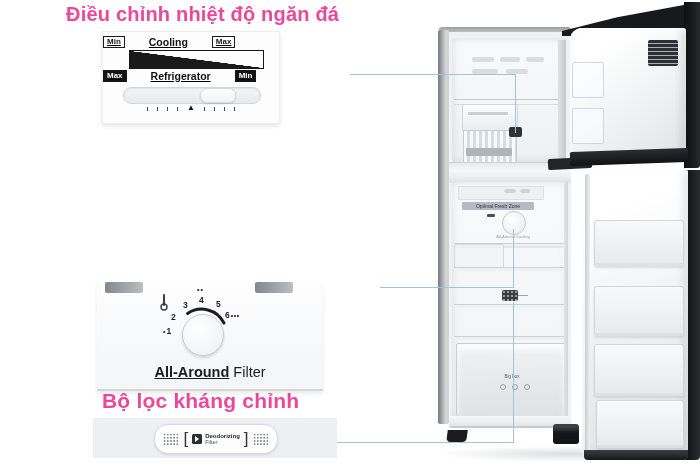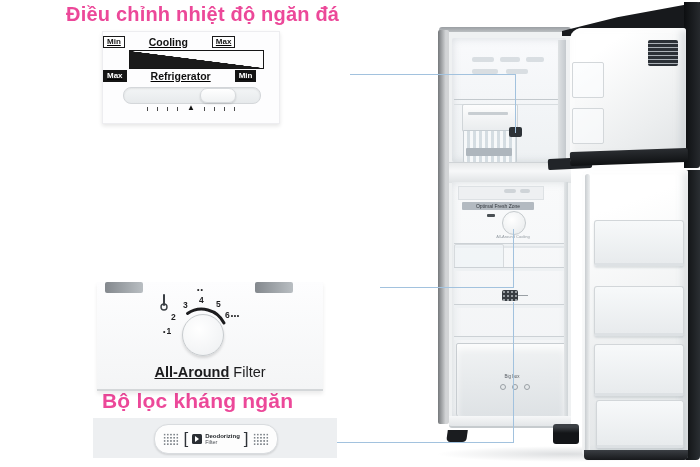--- a/index.html
+++ b/index.html
@@ -226,21 +226,21 @@
   </div>
 
   <div class="cl cA-h"></div>
   <div class="cl cA-v"></div>
   <div class="cl cB-v"></div>
   <div class="cl cB-h"></div>
   <div class="cl cC-v"></div>
   <div class="cl cC-h"></div>
 
   <div class="title t1">Điều chỉnh nhiệt độ ngăn đá</div>
-  <div class="title t3">Bộ lọc kháng ngăn</div>
+  <div class="title t3">Bộ lọc kháng chỉnh</div>
 
   <div class="panel1">
     <div class="p1row r1">
       <span class="boxed">Min</span>
       <span class="p1label">Cooling</span>
       <span class="boxed">Max</span>
     </div>
     <div class="wedge"></div>
     <div class="p1row r2">
       <span class="boxed solid">Max</span>

